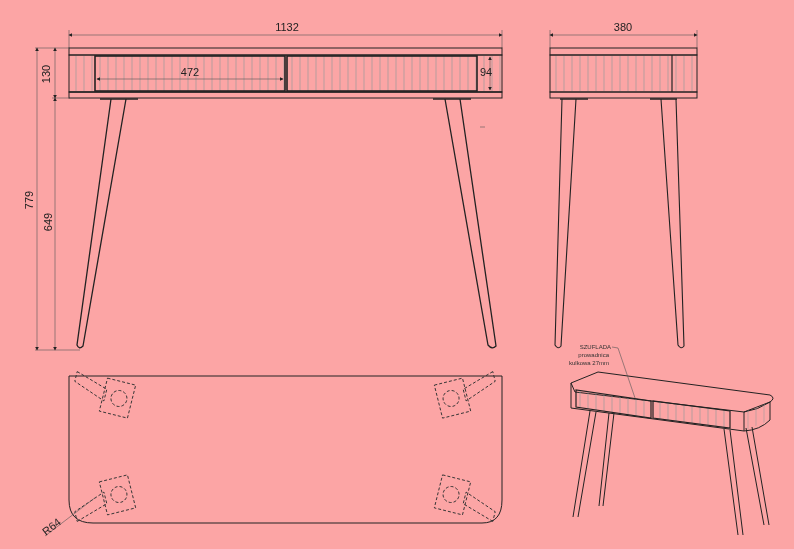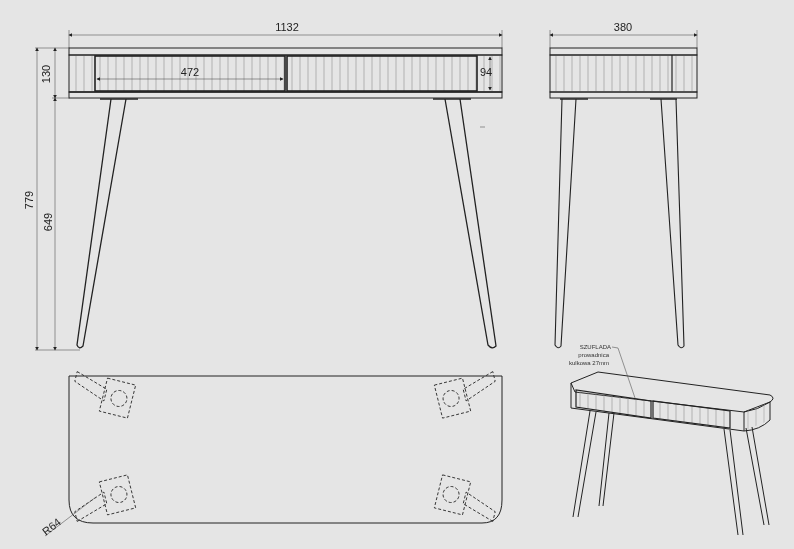--- a/index.html
+++ b/index.html
@@ -1,16 +1,16 @@
 <!DOCTYPE html>
 <html><head>
 <meta charset="utf-8">
 <style>
   html, body { margin:0; padding:0; background:#ffffff; }
-  #canvas { position:relative; width:794px; height:549px; background:#e5e5e5; overflow:hidden; }
+  #canvas { position:relative; width:794px; height:549px; background:#fca5a5; overflow:hidden; }
   svg { position:absolute; left:0; top:0; }
   .dim { font-family:"Liberation Sans", sans-serif; font-size:11px; fill:#222; }
   .small { font-family:"Liberation Sans", sans-serif; font-size:6px; fill:#333; }
   .line { stroke:#222; fill:none; }
   .thin { stroke:#555; fill:none; stroke-width:0.6; }
   .dash { stroke:#333; fill:none; stroke-width:0.9; stroke-dasharray:3 2; }
 </style>
 </head>
 <body>
 

